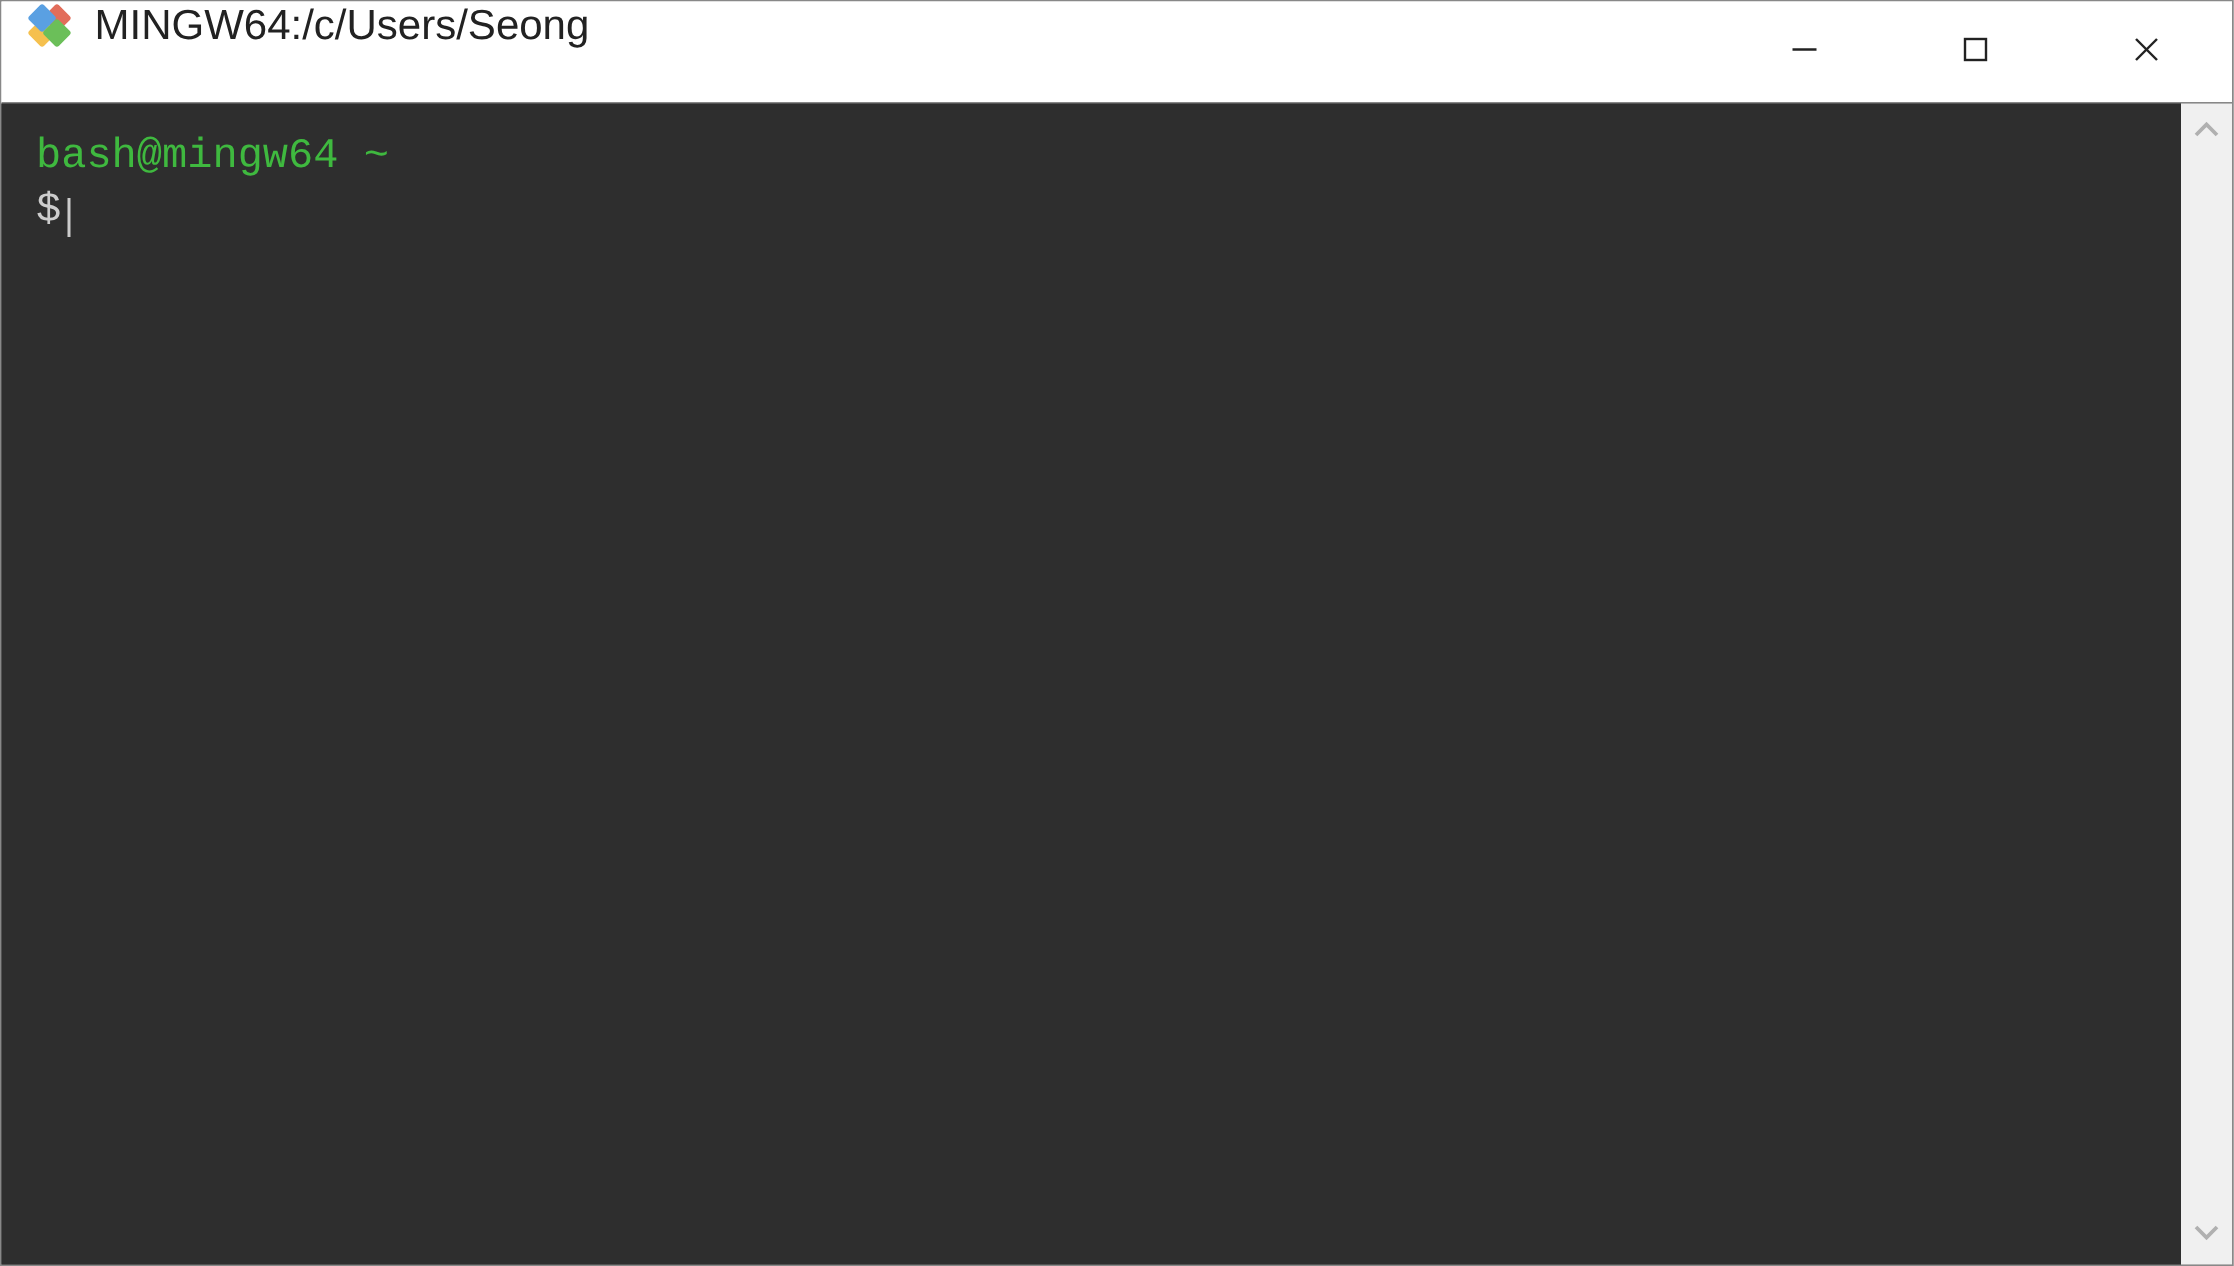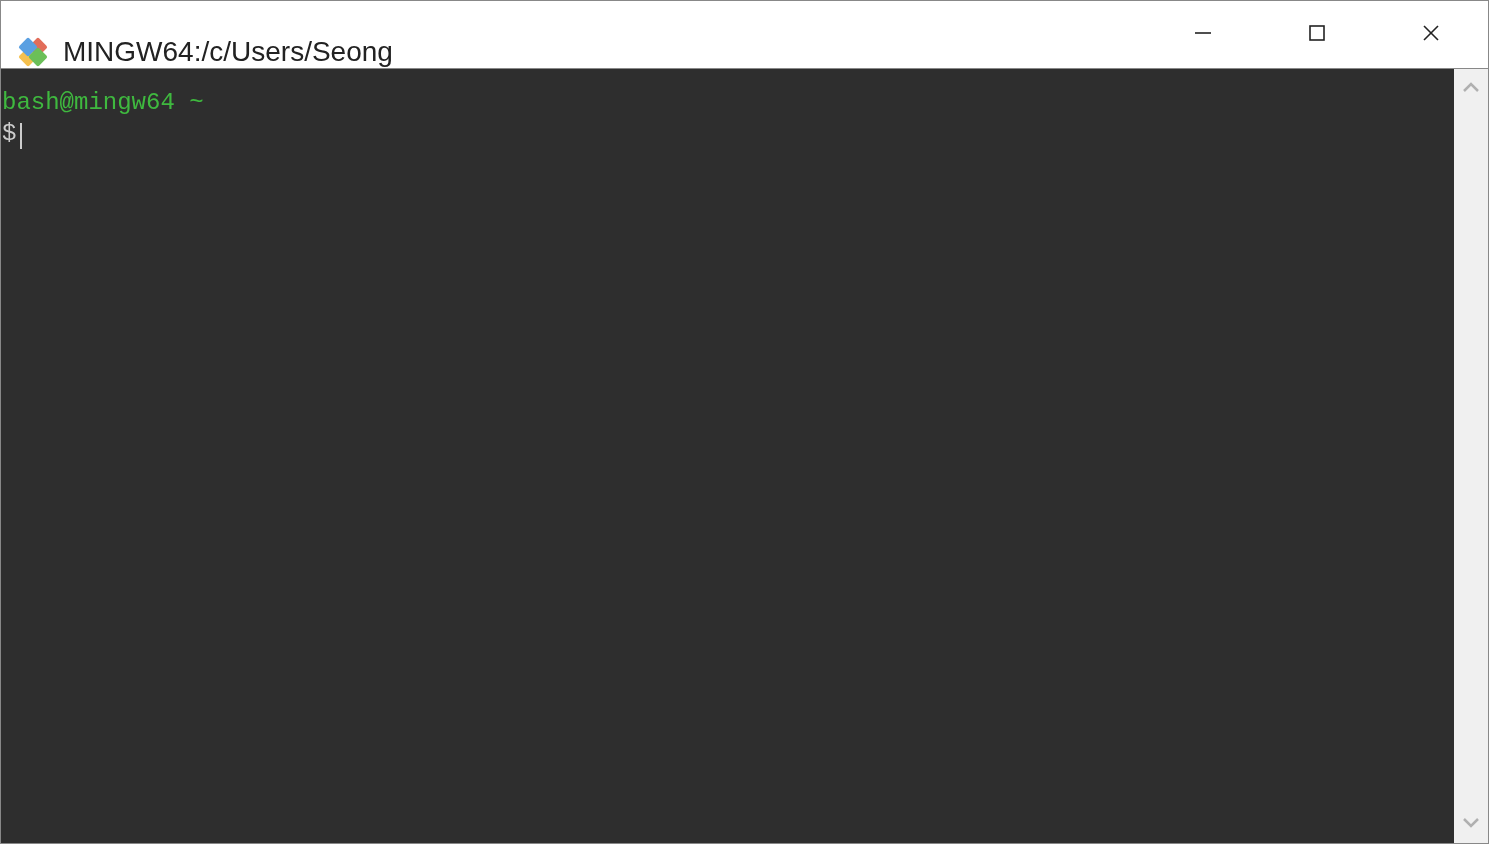--- a/index.html
+++ b/index.html
@@ -19,21 +19,21 @@
       height: 100%;
       border: 1px solid #888;
       display: flex;
       flex-direction: column;
       background: #ffffff;
     }
     .titlebar {
       height: 68px;
       background: #ffffff;
       display: flex;
-      align-items: flex-end;
+      align-items: flex-start;
       padding: 0 0 0 16px;
       border-bottom: 1px solid #888;
     }
     .title-icon {
       width: 32px;
       height: 32px;
       margin-right: 14px;
       flex-shrink: 0;
     }
     .title-text {
@@ -63,23 +63,23 @@
     }
     .terminal-area {
       flex: 1;
       display: flex;
       background: #2e2e2e;
       min-height: 0;
     }
     .terminal {
       flex: 1;
       background: #2e2e2e;
-      padding: 18px 8px 8px 1px;
+      padding: 18px 8px 8px 23px;
       font-family: "Consolas", "Courier New", monospace;
-      font-size: 24px;
+      font-size: 28px;
       line-height: 1.3;
       color: #cccccc;
       overflow: hidden;
     }
     .prompt-line {
       color: #3fb93f;
       font-weight: 400;
     }
     .dollar-line {
       color: #cccccc;

